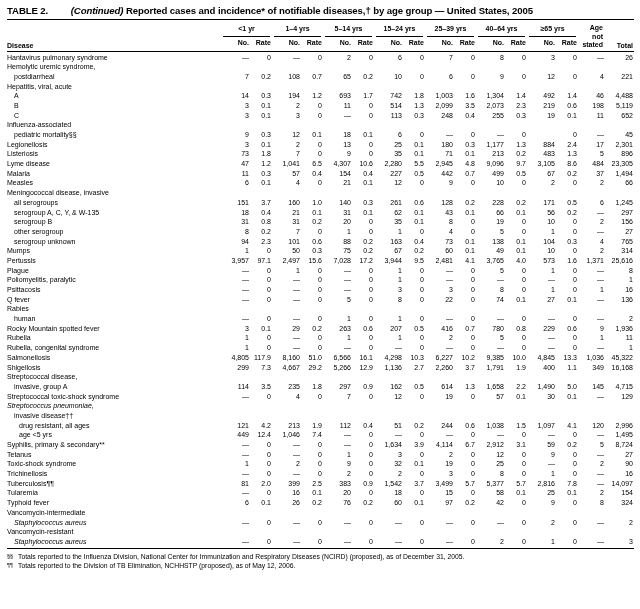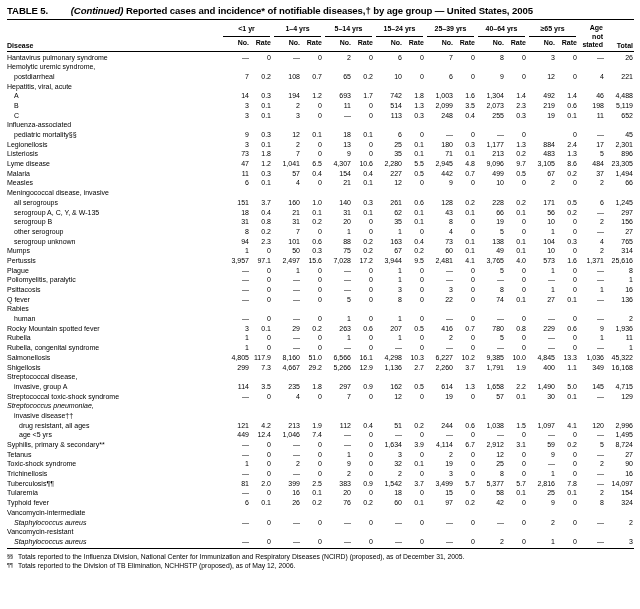--- a/index.html
+++ b/index.html
@@ -30,21 +30,21 @@
   .bot-rule{border-bottom:1px solid #000;margin-top:1px;}
   .foot{padding-top:3px;}
   .fline{font-size:6.8px;line-height:9px;white-space:nowrap;}
   .fm{font-size:5.5px;vertical-align:top;display:inline-block;width:11px;}
 </style>
 </head>
 <body>
 
 <div class="page">
 
-  <div class="title"><span>TABLE 5. </span><span class="cont">(Continued)</span><span> Reported cases and incidence* of notifiable diseases,† by age group — United States, 2005</span></div>
+  <div class="title"><span>TABLE 2. </span><span class="cont">(Continued)</span><span> Reported cases and incidence* of notifiable diseases,† by age group — United States, 2005</span></div>
   <div class="title-rule"></div>
 
   <div class="hgrid">
     <div class="hc"></div>
     <div class="hc group">&lt;1 yr</div>
     <div class="hc group">1–4 yrs</div>
     <div class="hc group">5–14 yrs</div>
     <div class="hc group">15–24 yrs</div>
     <div class="hc group">25–39 yrs</div>
     <div class="hc group">40–64 yrs</div>

